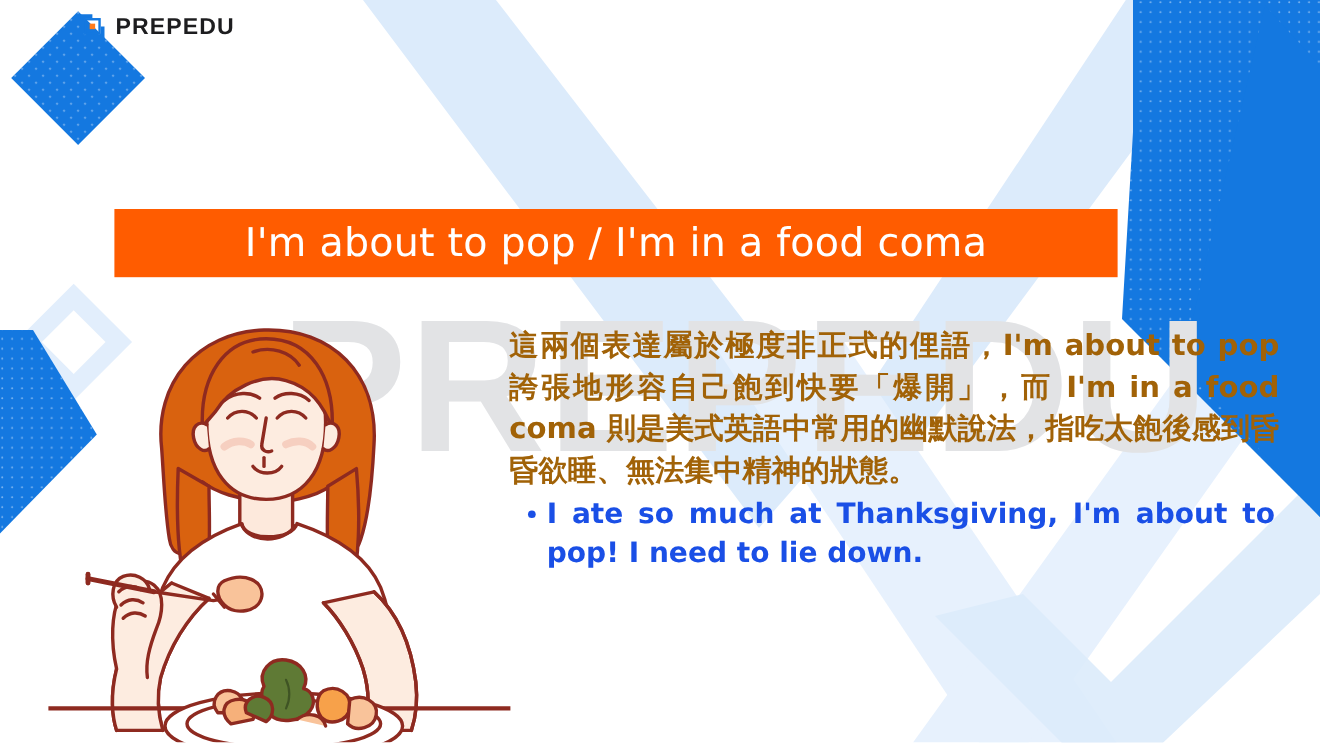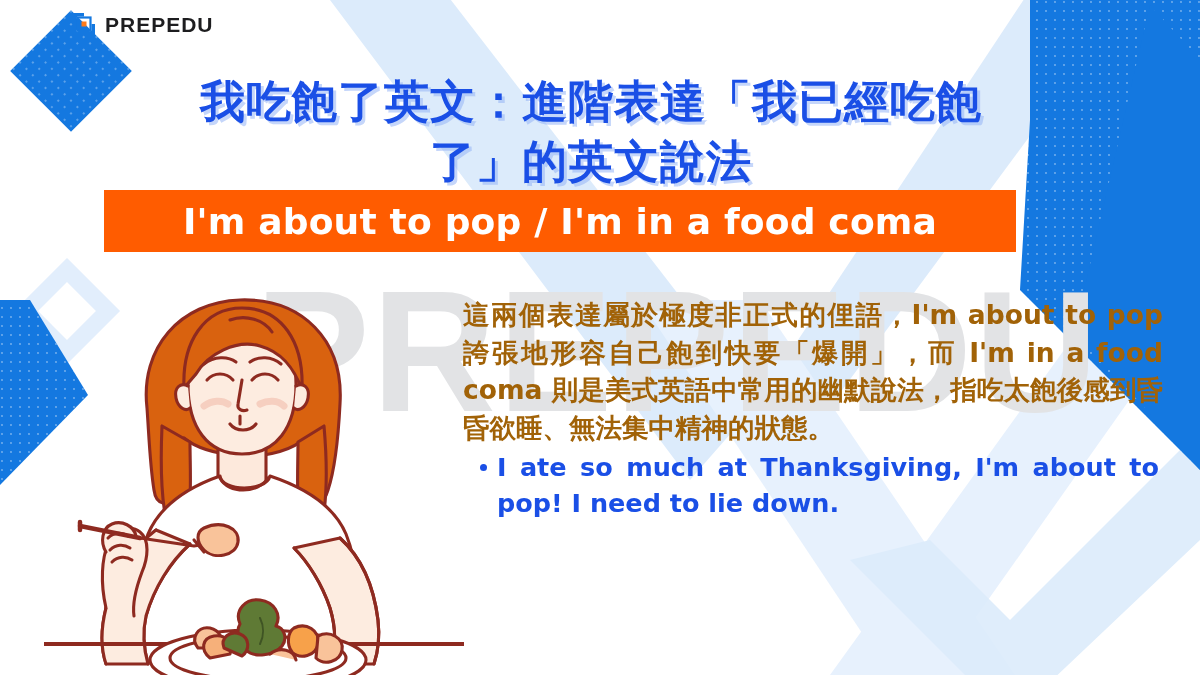--- a/index.html
+++ b/index.html
@@ -42,21 +42,21 @@
     letter-spacing:1px;
   }
 
   
   .banner{
     position:absolute;left:104px;top:190px;width:912px;height:62px;
     background:#ff5c00;z-index:5;
     display:flex;align-items:center;justify-content:center;
   }
   .banner-text{
-    color:#ffffff;font-size:36px;font-weight:700;letter-spacing:.2px;
+    color:#ffffff;font-size:36px;font-weight:400;letter-spacing:.2px;
     font-family:"DejaVu Sans","Liberation Sans",sans-serif;
     white-space:nowrap;
     text-align:center;
   }
 
   
   .content{position:absolute;left:463px;top:296px;width:700px;z-index:5;}
   .para{
     color:#a16207;font-size:26.5px;font-weight:700;line-height:1.42;
     text-align:justify;text-justify:inter-character;
@@ -138,21 +138,20 @@
       <svg width="28" height="28" viewBox="0 0 28 28">
         <path d="M3 3 H14 V6.5 H6.5 V14 H3 Z" fill="#1478e0"></path>
         <path d="M25 25 H14 V21.5 H21.5 V14 H25 Z" fill="#1478e0"></path>
         <rect x="7.5" y="7.5" width="13" height="13" fill="none" stroke="#1478e0" stroke-width="2.2"></rect>
         <rect x="11.5" y="11.5" width="5" height="5" fill="#ff7a1a"></rect>
       </svg>
     </span>
     <span class="logo-text">PREPEDU</span>
   </div>
 
-  <h1 class="title">我吃飽了英文：進階表達「我已經吃飽了」的英文說法</h1>
 
   <div class="banner">
     <span class="banner-text">I'm about to pop / I'm in a food coma</span>
   </div>
 
   <div class="illus">
     <svg width="420" height="399" viewBox="0 0 420 399">
       <g fill="none" stroke="#8e2a20" stroke-width="3.1" stroke-linecap="round" stroke-linejoin="round">
 
         <path d="M103 132 C96 72 136 26 196 24 C258 22 300 64 296 128 C294 168 290 196 284 214

